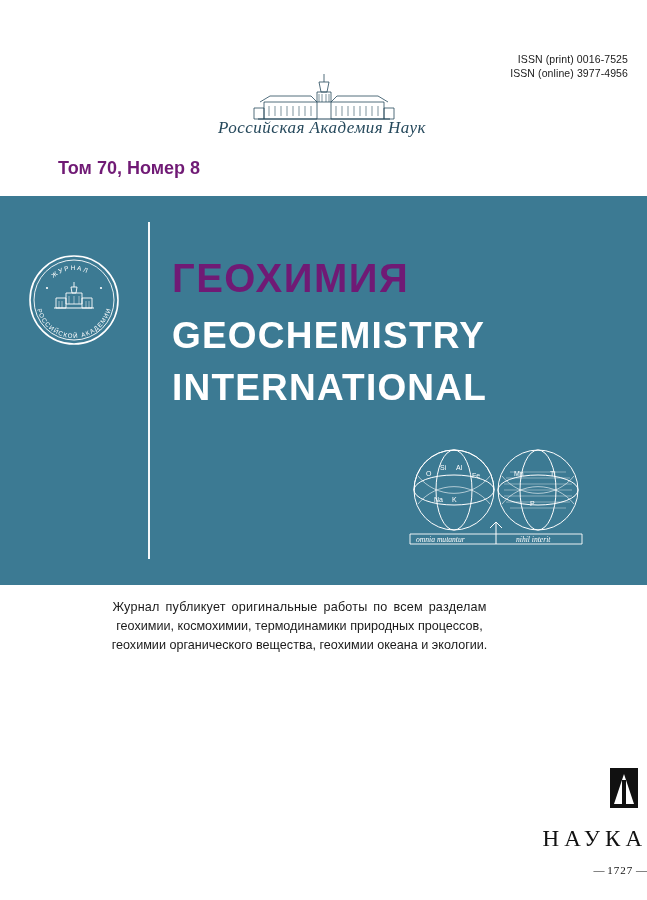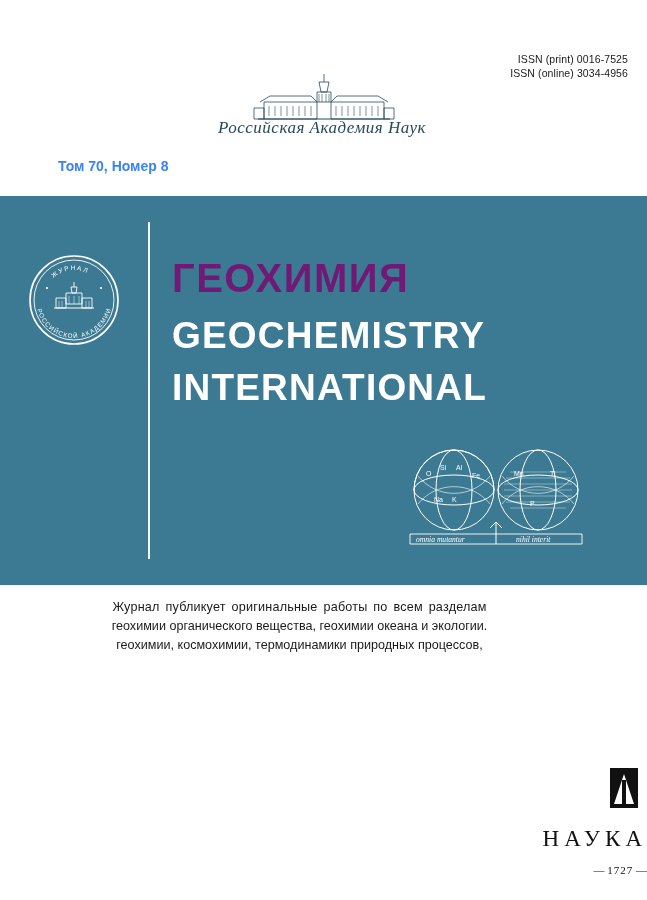--- a/index.html
+++ b/index.html
@@ -62,23 +62,23 @@
 
   
   .volume-line {
     position: absolute;
     top: 158px;
     left: 58px;
     right: 58px;
     display: flex;
     justify-content: space-between;
     align-items: flex-end;
-    font-size: 14px;
+    font-size: 18px;
     font-weight: bold;
-    color: #3b82f6;
+    color: #701a75;
   }
 
   
   .teal-panel {
     position: absolute;
     top: 196px;
     left: 0;
     width: 647px;
     height: 389px;
     background: #3c7a93;
@@ -181,21 +181,21 @@
     letter-spacing: 0;
   }
 </style>
 </head>
 <body>
 
 <div class="page">
 
   <div class="issn-block">
     <div>ISSN (print) 0016-7525</div>
-    <div>ISSN (online) 3034-4956</div>
+    <div>ISSN (online) 3977-4956</div>
   </div>
 
   <div class="academy-emblem">
     <svg width="200" height="52" viewBox="0 0 200 52">
       <g stroke="#26495c" stroke-width="0.8" fill="none">
 
         <path d="M100 2 L100 10"></path>
         <path d="M95 10 L105 10 L103 20 L97 20 Z"></path>
         <path d="M93 20 L107 20 L107 30 L93 30 Z"></path>
 
@@ -335,22 +335,22 @@
       </g>
       <g fill="#ffffff" font-family="Liberation Serif, serif" font-size="7.6" font-style="italic">
         <text x="12" y="96">omnia mutantur</text>
         <text x="112" y="96">nihil interit</text>
       </g>
     </svg>
   </div>
 
   <div class="description">
     <div class="line1">Журнал публикует оригинальные работы по всем разделам</div>
+    <div>геохимии, космохимии, термодинамики природных процессов,</div>
     <div>геохимии органического вещества, геохимии океана и экологии.</div>
-    <div>геохимии, космохимии, термодинамики природных процессов,</div>
   </div>
 
   <div class="publisher">
     <svg class="publisher-mark" width="46" height="48" viewBox="0 0 46 48">
       <rect x="9" y="2" width="28" height="40" fill="#111111"></rect>
       <path d="M13 38 L23 8 L33 38" fill="#ffffff"></path>
       <rect x="21" y="14" width="4" height="28" fill="#111111"></rect>
     </svg>
     <div class="publisher-name">НАУКА</div>
     <div class="publisher-year">

